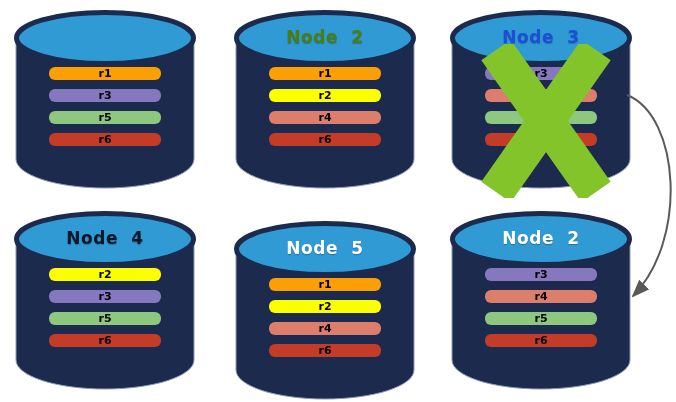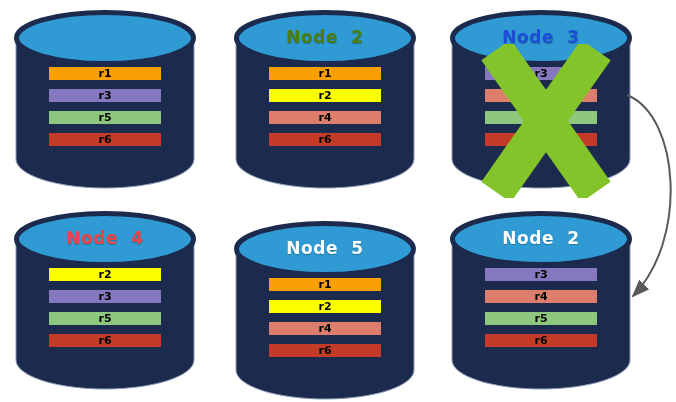--- a/index.html
+++ b/index.html
@@ -9,21 +9,21 @@
   }
   .node{position:absolute;width:184px;height:184px;}
   .cyl{position:absolute;left:0;top:0;}
   .node-title{
     position:absolute;top:18px;left:0;width:100%;text-align:center;
     font-size:17px;font-weight:bold;letter-spacing:0.5px;word-spacing:7px;
     text-shadow:0 1px 1px rgba(0,0,0,0.25);
   }
   .bars{position:absolute;top:58px;left:36px;width:112px;}
   .bar{
-    height:13px;line-height:13px;border-radius:0;margin-bottom:9px;
+    height:13px;line-height:13px;border-radius:6px;margin-bottom:9px;
     text-align:center;font-size:11px;font-weight:bold;color:#000;
   }
   .x-mark{position:absolute;left:480px;top:44px;}
   .arrow-layer{position:absolute;left:0;top:0;pointer-events:none;}
 </style>
 </head>
 <body>
 
 <div class="stage">
 
@@ -66,21 +66,21 @@
       <div class="bar" style="background-color: rgb(141, 200, 126);">r5</div>
       <div class="bar" style="background-color: rgb(196, 60, 40);">r6</div>
     </div>
   </div>
 
   <div class="node" style="left:13px;top:210px">
     <svg class="cyl" width="184" height="184" viewBox="0 0 184 184">
       <path d="M3,29 L3,150 A89,29 0 0 0 181,150 L181,29 Z" stroke-width="1" style="fill: rgb(27, 42, 77); stroke: rgb(140, 155, 181);"></path>
       <ellipse cx="92" cy="29" rx="88.5" ry="25.5" stroke-width="5" style="fill: rgb(47, 154, 211); stroke: rgb(27, 42, 77);"></ellipse>
     </svg>
-    <div class="node-title" style="color: #ef4444;">Node 4</div>
+    <div class="node-title" style="color: #0f172a;">Node 4</div>
     <div class="bars">
       <div class="bar" style="background-color: rgb(251, 255, 0);">r2</div>
       <div class="bar" style="background-color: rgb(134, 120, 190);">r3</div>
       <div class="bar" style="background-color: rgb(141, 200, 126);">r5</div>
       <div class="bar" style="background-color: rgb(196, 60, 40);">r6</div>
     </div>
   </div>
 
   <div class="node" style="left:233px;top:220px">
     <svg class="cyl" width="184" height="184" viewBox="0 0 184 184">

